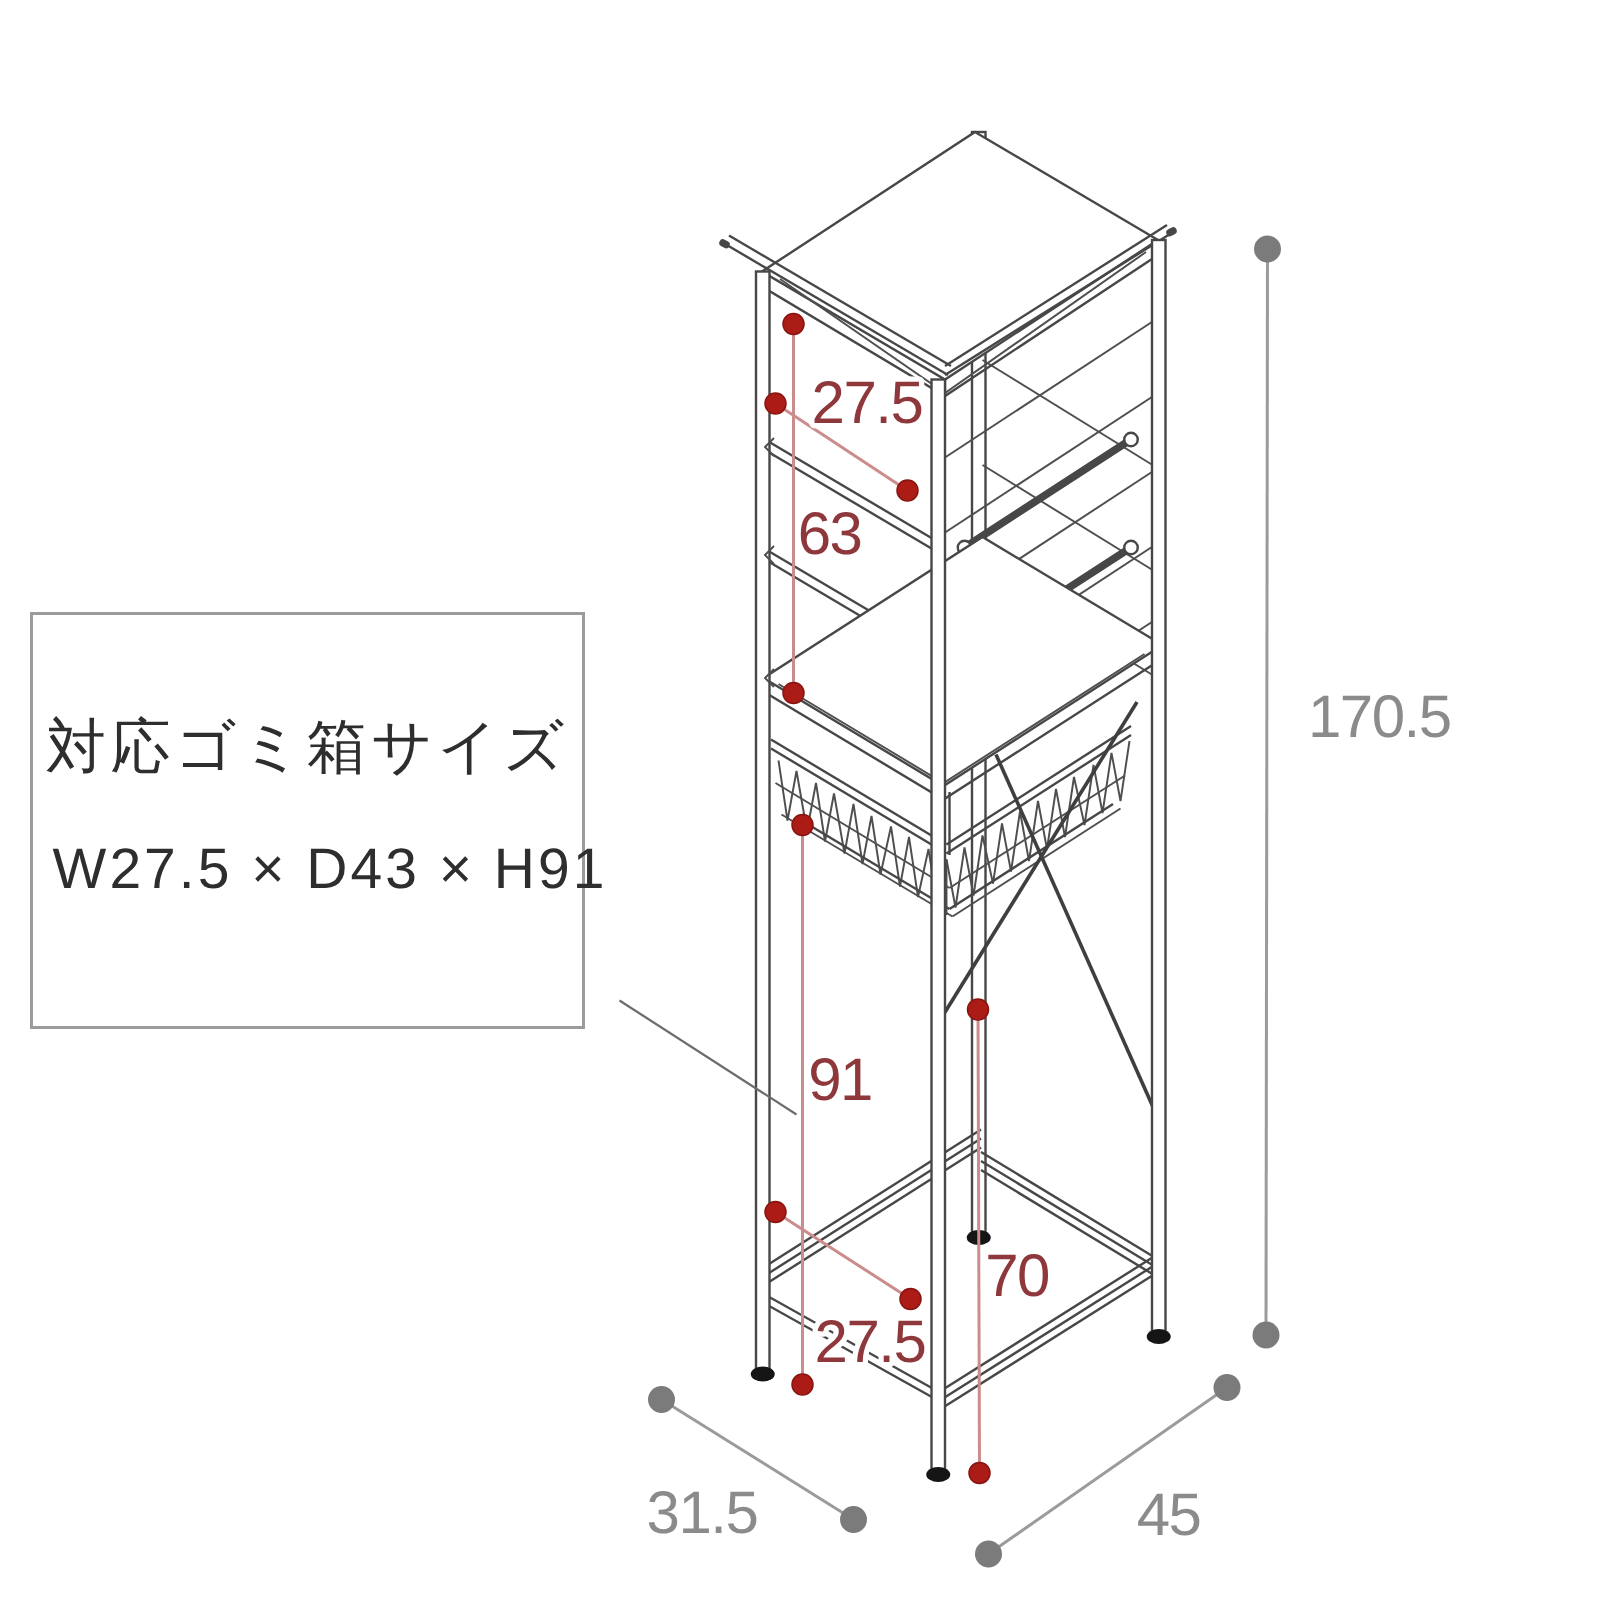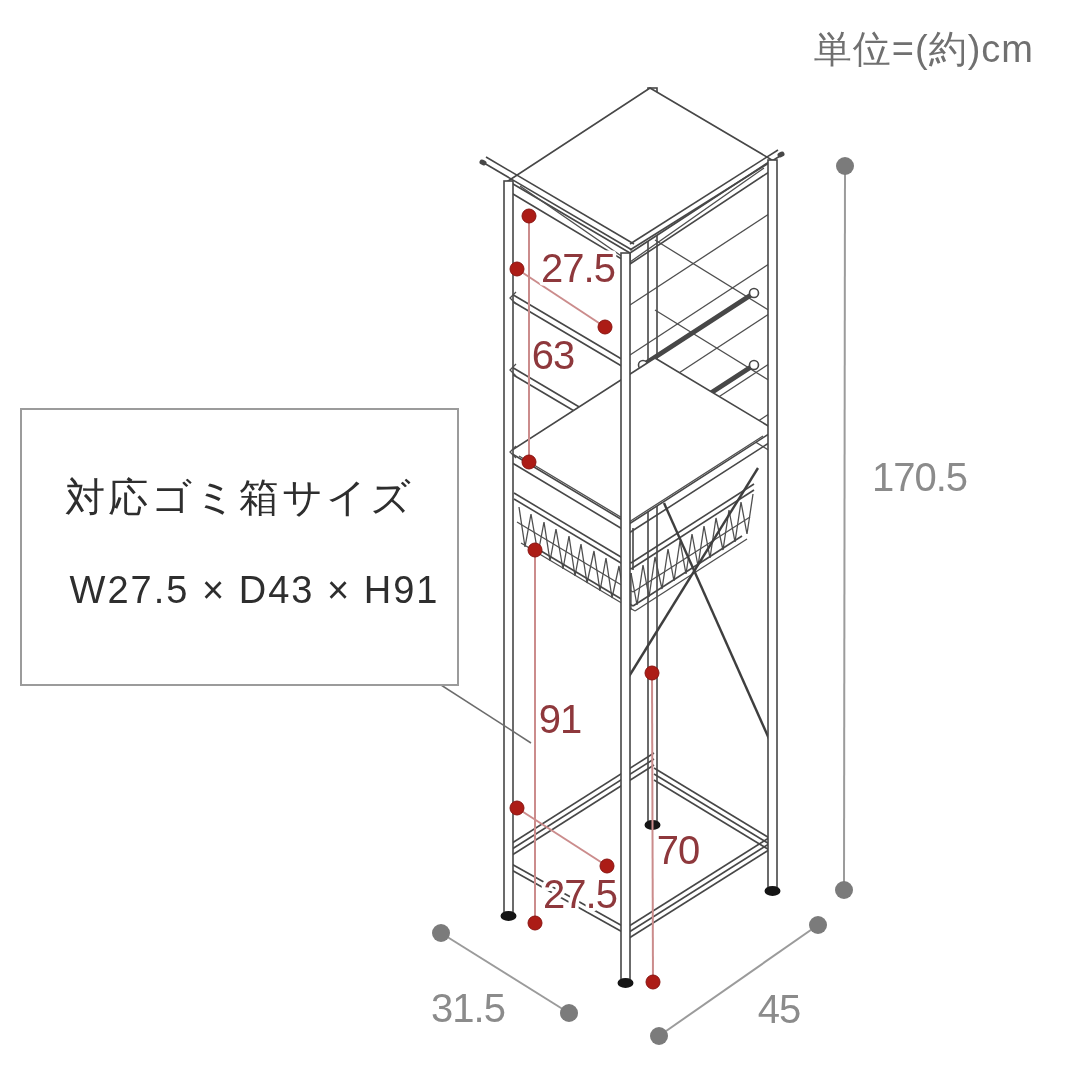--- a/index.html
+++ b/index.html
@@ -2,24 +2,24 @@
 <html><head>
 <meta charset="utf-8">
 <style>
   html,body{margin:0;padding:0;background:#ffffff;}
   body{width:1080px;height:1080px;position:relative;overflow:hidden;
        font-family:"Liberation Sans","DejaVu Sans",sans-serif;}
   #stage{position:absolute;left:0;top:0;width:1080px;height:1080px;}
   svg{position:absolute;left:0;top:0;}
   .unit-label{position:absolute;top:24px;right:46px;font-size:38px;color:#707070;
               letter-spacing:1px;white-space:nowrap;}
-  .info-box{position:absolute;left:20px;top:408px;width:439px;height:278px;
+  .info-box{position:absolute;left:20px;top:408px;width:370px;height:278px;
             border:2px solid #9b9b9b;background:#ffffff;box-sizing:border-box;
             display:flex;flex-direction:column;align-items:center;
-            padding-top:60px;gap:44px;}
+            padding-top:60px;gap:34px;}
   .info-box .title{font-size:40px;color:#2e2e2e;letter-spacing:3px;white-space:nowrap;}
   .info-box .dims{font-size:38px;color:#2e2e2e;letter-spacing:2px;white-space:nowrap;margin-left:30px;}
   
   .frame{stroke:#474747;stroke-width:1.6;fill:none;}
   .frame-thin{stroke:#4f4f4f;stroke-width:1.3;fill:none;}
   .post{fill:#ffffff;stroke:#474747;stroke-width:1.6;}
   .panel{fill:#ffffff;stroke:#474747;stroke-width:1.6;}
   .bar{stroke:#474747;stroke-width:5;fill:none;stroke-linecap:round;}
   .barcap{fill:#ffffff;stroke:#474747;stroke-width:1.6;}
   .xbrace{stroke:#3f3f3f;stroke-width:2.4;fill:none;}
@@ -211,20 +211,19 @@
     </g>
 
     <g>
       <line class="gray-line" x1="818" y1="925" x2="659" y2="1036"></line>
       <circle class="gray-dot" cx="818" cy="925" r="9"></circle>
       <circle class="gray-dot" cx="659" cy="1036" r="9"></circle>
       <text class="gray-text" x="779" y="1023" text-anchor="middle">45</text>
     </g>
   </svg>
 
-  <div class="unit-label">単位=(約)cm</div>
 
   <div class="info-box">
     <div class="title">対応ゴミ箱サイズ</div>
     <div class="dims">W27.5 × D43 × H91</div>
   </div>
 
 </div>
 
 </body></html>

